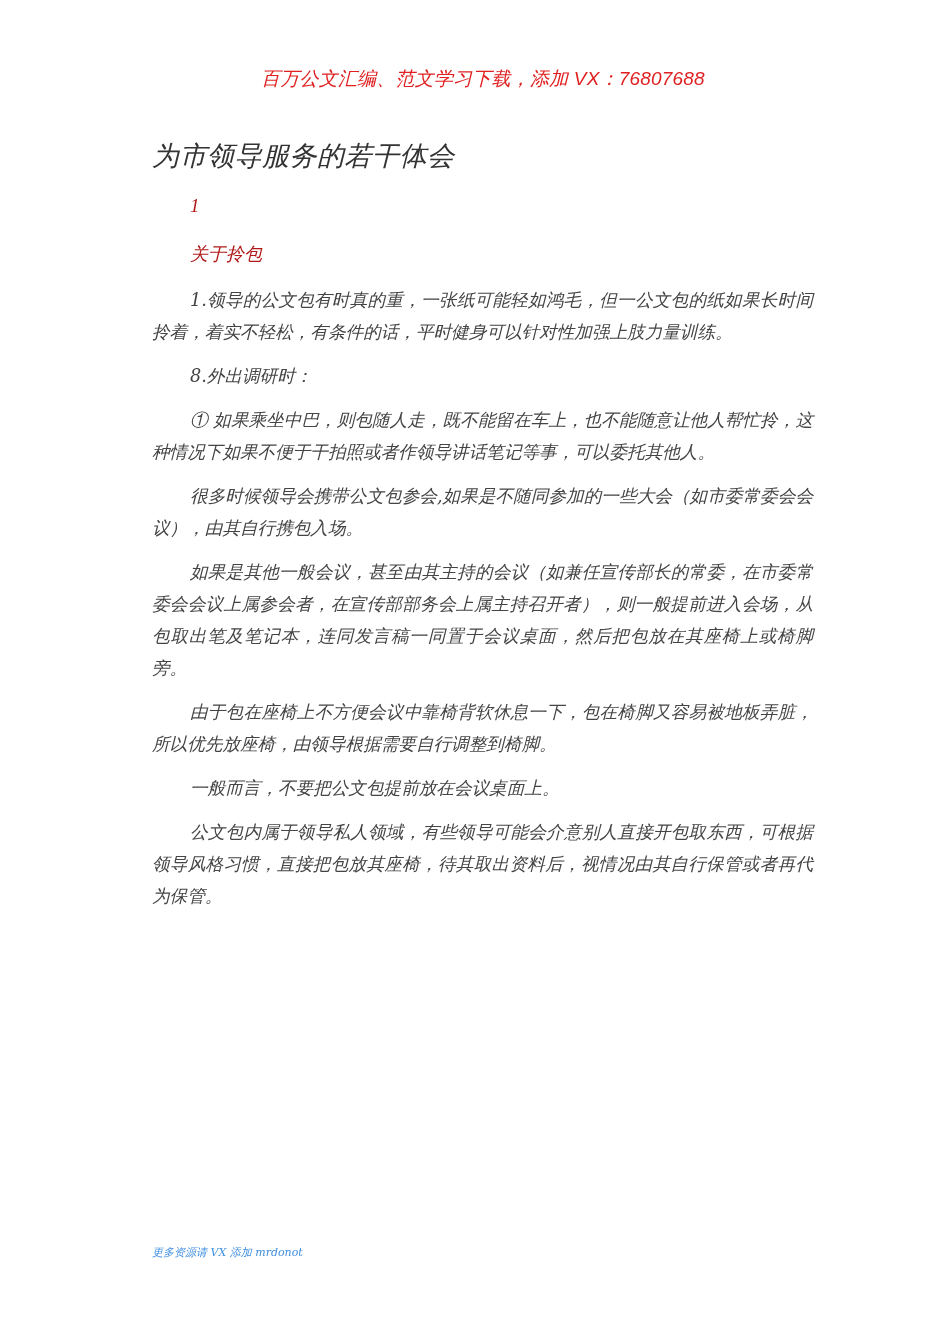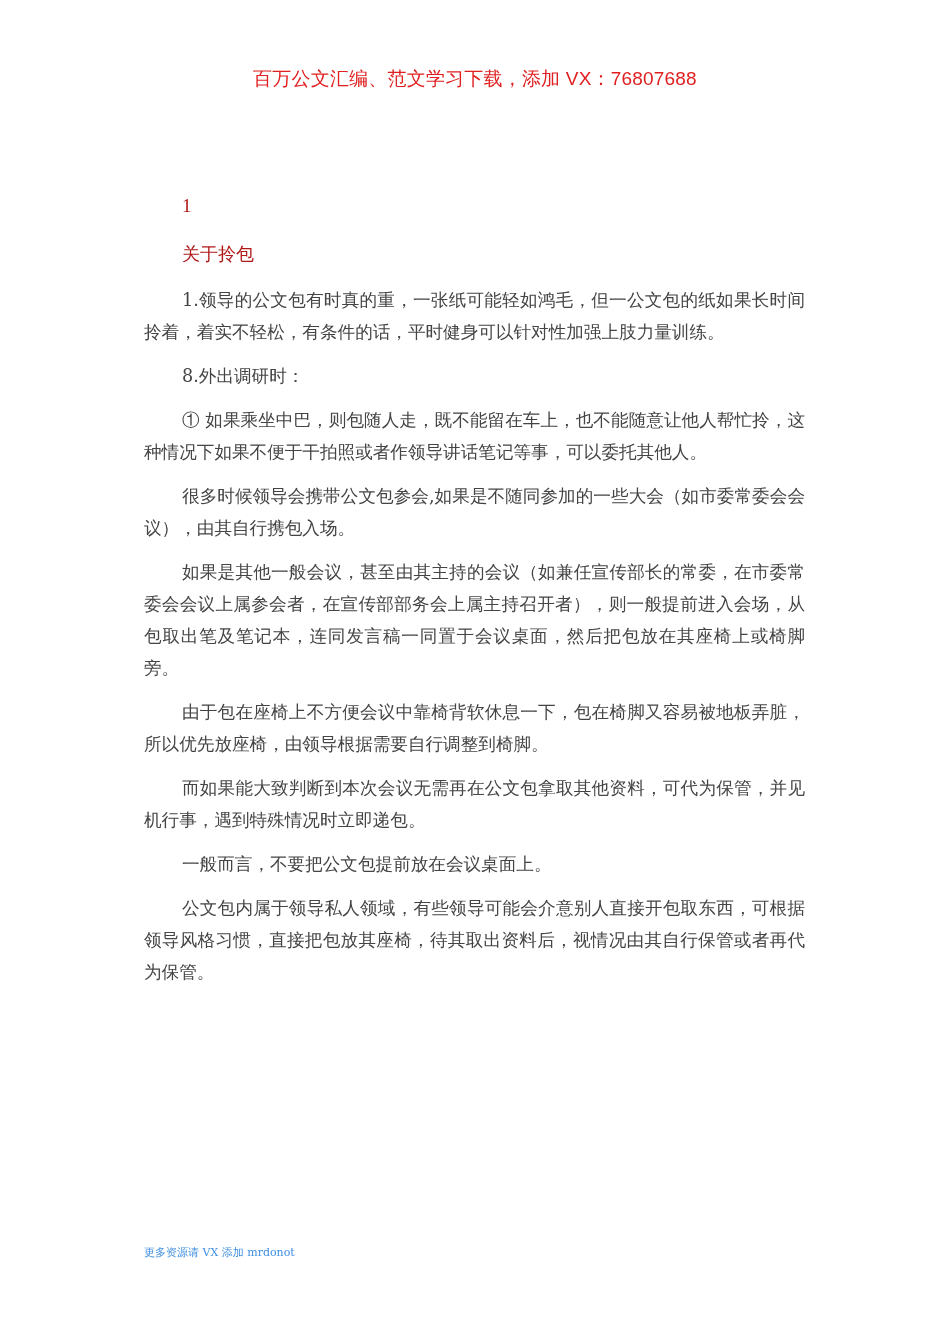--- a/index.html
+++ b/index.html
@@ -1,17 +1,17 @@
 <!DOCTYPE html>
 <html><head>
 <meta charset="utf-8">
 <style>
   html, body { margin: 0; padding: 0; background: #ffffff; }
   body { width: 950px; height: 1344px; position: relative; overflow: hidden; }
-  .page { position: absolute; left: 0; top: 0; width: 806px; height: 1344px; background: #fff; }
+  .page { position: absolute; left: 8px; top: 0; width: 806px; height: 1344px; background: #fff; font-style: italic; }
   .banner {
     position: absolute; top: 66px; left: 0; width: 950px; text-align: center;
     font-family: "Liberation Sans", "DejaVu Sans", sans-serif;
     font-size: 19px; color: #e02020; letter-spacing: 0.2px;
   }
   .title {
     position: absolute; left: 144px; top: 138px;
     font-family: "DejaVu Sans", "Liberation Sans", sans-serif;
     font-size: 27px; color: #333333; letter-spacing: 0.5px;
   }
@@ -33,29 +33,29 @@
     position: absolute; left: 144px; top: 1245px;
     font-family: "DejaVu Serif", "Liberation Serif", serif;
     font-size: 11px; color: #3f8fe0;
   }
 </style>
 </head>
 <body>
 
 <div class="page">
   <div class="banner">百万公文汇编、范文学习下载，添加 VX：76807688</div>
+  <div class="title">为市领导服务的若干体会</div>
 
   <div class="body">
     <div class="sec-num">1</div>
     <div class="sec-head">关于拎包</div>
     <p class="p">1.领导的公文包有时真的重，一张纸可能轻如鸿毛，但一公文包的纸如果长时间拎着，着实不轻松，有条件的话，平时健身可以针对性加强上肢力量训练。</p>
     <p class="p">8.外出调研时：</p>
     <p class="p">① 如果乘坐中巴，则包随人走，既不能留在车上，也不能随意让他人帮忙拎，这种情况下如果不便于干拍照或者作领导讲话笔记等事，可以委托其他人。</p>
     <p class="p">很多时候领导会携带公文包参会,如果是不随同参加的一些大会（如市委常委会会议），由其自行携包入场。</p>
     <p class="p">如果是其他一般会议，甚至由其主持的会议（如兼任宣传部长的常委，在市委常委会会议上属参会者，在宣传部部务会上属主持召开者），则一般提前进入会场，从包取出笔及笔记本，连同发言稿一同置于会议桌面，然后把包放在其座椅上或椅脚旁。</p>
     <p class="p">由于包在座椅上不方便会议中靠椅背软休息一下，包在椅脚又容易被地板弄脏，所以优先放座椅，由领导根据需要自行调整到椅脚。</p>
-    <p class="p">而如果能大致判断到本次会议无需再在公文包拿取其他资料，可代为保管，并见机行事，遇到特殊情况时立即递包。</p>
     <p class="p">一般而言，不要把公文包提前放在会议桌面上。</p>
     <p class="p">公文包内属于领导私人领域，有些领导可能会介意别人直接开包取东西，可根据领导风格习惯，直接把包放其座椅，待其取出资料后，视情况由其自行保管或者再代为保管。</p>
   </div>
 
   <div class="footer">更多资源请 VX 添加 mrdonot</div>
 </div>
 
 </body></html>

